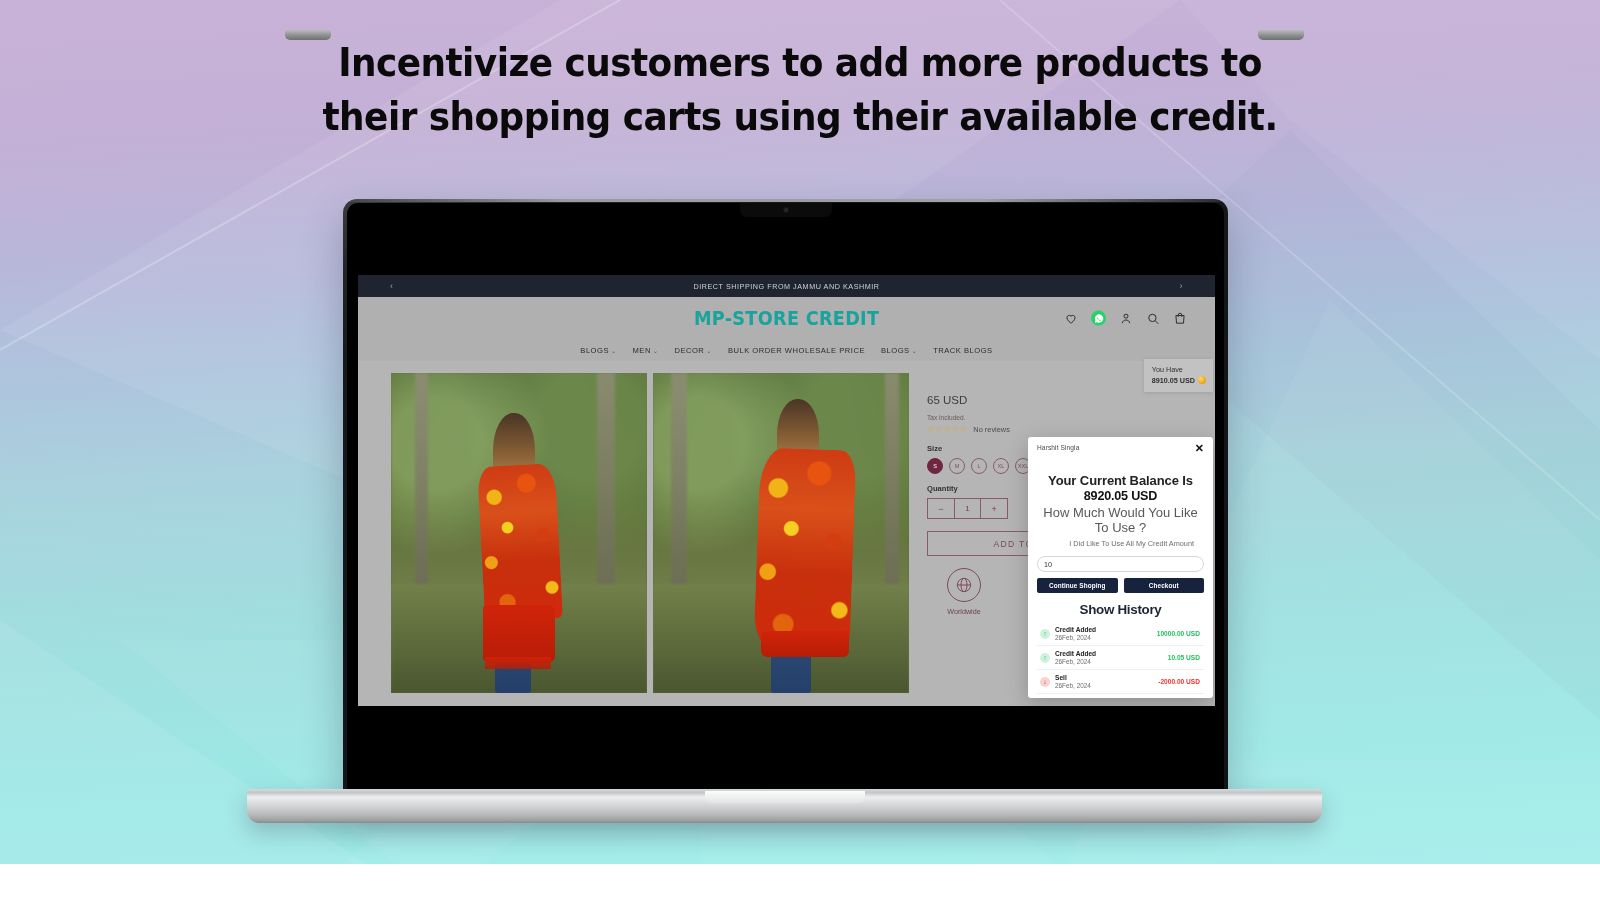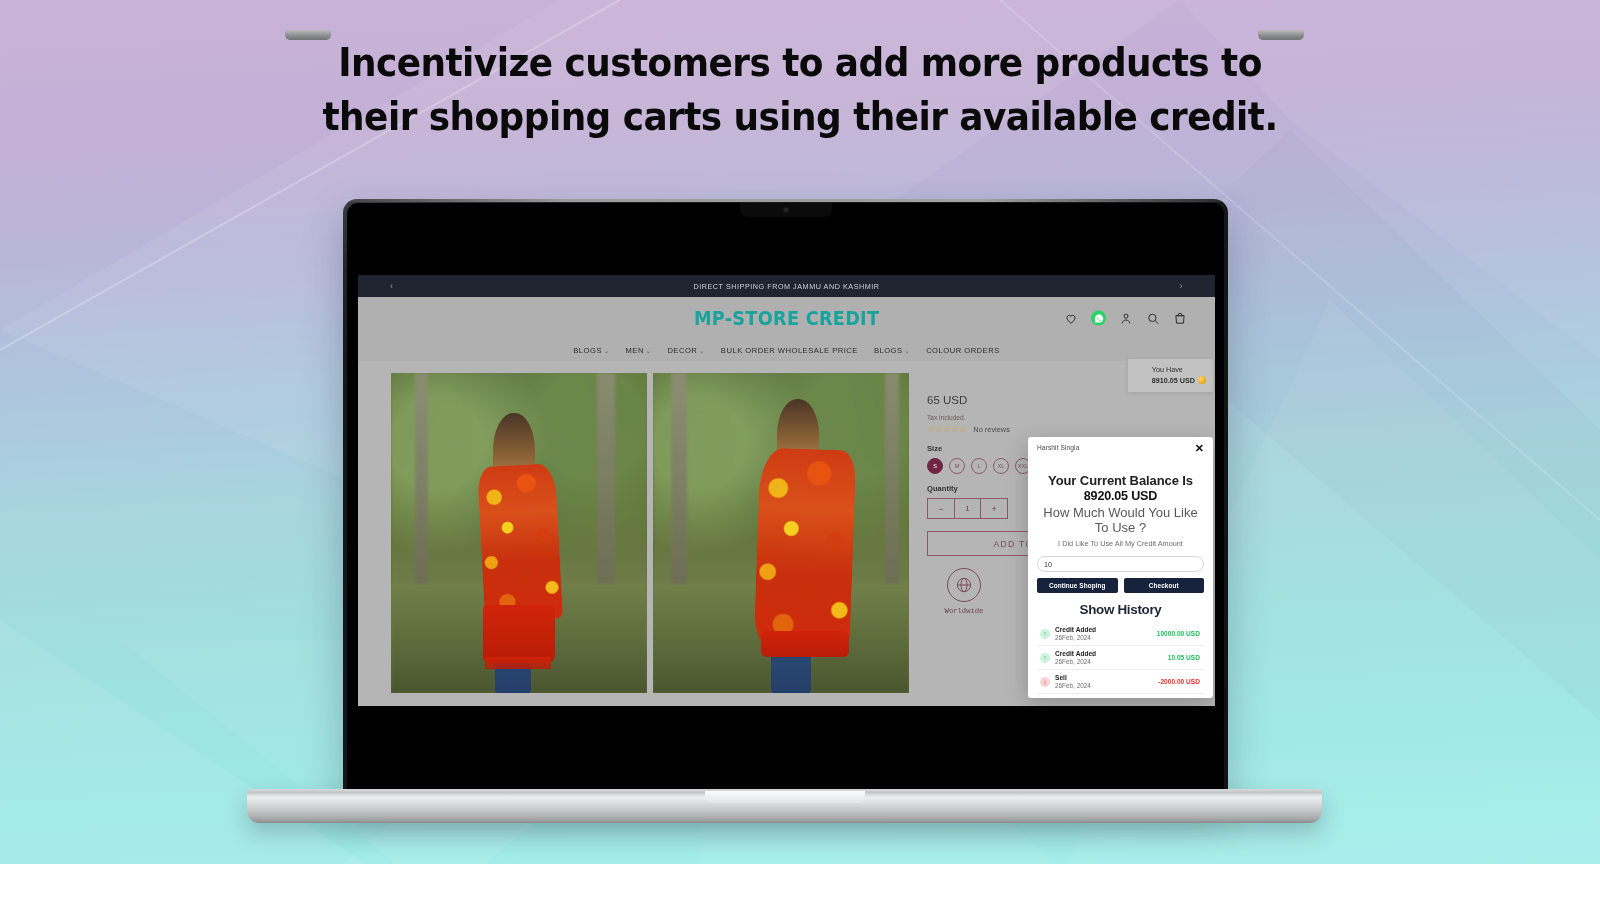--- a/index.html
+++ b/index.html
@@ -270,34 +270,34 @@
     margin-top:12px; width:205px; height:25px;
     border:1px solid #8b5a6a; color:#7b4a58;
     font-size:8.6px; letter-spacing:1.3px;
     display:flex; align-items:center; justify-content:center;
   }
 
   .trust {
     margin-top:12px; display:flex; gap:26px;
     padding-left:4px;
   }
-  .tr { width:66px; text-align:center; color:#6f4150;font-family:Liberation Mono, monospace; }
+  .tr { width:66px; text-align:center; color:#6f4150; }
   .tr .ico {
     width:34px; height:34px; margin:0 auto;
     border:1px solid #7c4a58; border-radius:50%;
     display:flex; align-items:center; justify-content:center;
   }
   .tr .cap { margin-top:5px; font-size:7.2px; color:#6f4150; }
 
   
   .credit-badge {
     position:absolute;
     right: 2px; top: 84px;
     background:#c2c2c2;
-    padding: 5px 7px 6px 24px;
+    padding: 5px 7px 6px 8px;
     font-size:7.2px;
     color:#2f2f2f;
     line-height: 11px;
     z-index: 7;
     box-shadow: 0 1px 4px rgba(0,0,0,.12);
   }
   .credit-badge .amt { font-weight:700; }
   .credit-badge .coin {
     display:inline-block; width:8px; height:8px; border-radius:50%;
     background: radial-gradient(circle at 35% 32%, #ffd86b, #e8a317 70%, #c98209);
@@ -329,21 +329,21 @@
   .m-bal-val {
     text-align:center; margin-top:1px;
     font-size:12.6px; font-weight:700; color:#111; letter-spacing:-.2px;
     position:relative;
   }
   .m-q {
     text-align:center; margin-top:2px;
     font-size:13px; color:#585858;
   }
   .m-sub {
-    text-align:center; margin-top:4px;
+    text-align:right; margin-top:4px;
     font-size:7.3px; color:#6d6d6d; line-height:10px;
     padding: 0 10px;
   }
   .m-input {
     margin-top:7px; width:100%; height:16px;
     border:1px solid #d7d7d7; border-radius:8px;
     font-size:7.2px; color:#333; padding: 0 6px;
     font-family:"Liberation Sans", sans-serif;
     background:#fff;
   }
@@ -484,21 +484,21 @@
               </span>
             </div>
           </div>
 
           <div class="site-nav">
             <span><span>BLOGS</span><span class="caret">⌄</span></span>
             <span><span>MEN</span><span class="caret">⌄</span></span>
             <span><span>DECOR</span><span class="caret">⌄</span></span>
             <span>BULK ORDER WHOLESALE PRICE</span>
             <span><span>BLOGS</span><span class="caret">⌄</span></span>
-            <span>COLOUR ORDERS</span>
+            <span>TRACK BLOGS</span>
           </div>
 
           <div class="prod">
 
             <div class="gallery">
 
               <div class="ph">
                 <div class="bg"></div>
                 <div class="trunk" style="left:24px;"></div>
                 <div class="trunk" style="left:206px; width:18px;"></div>

